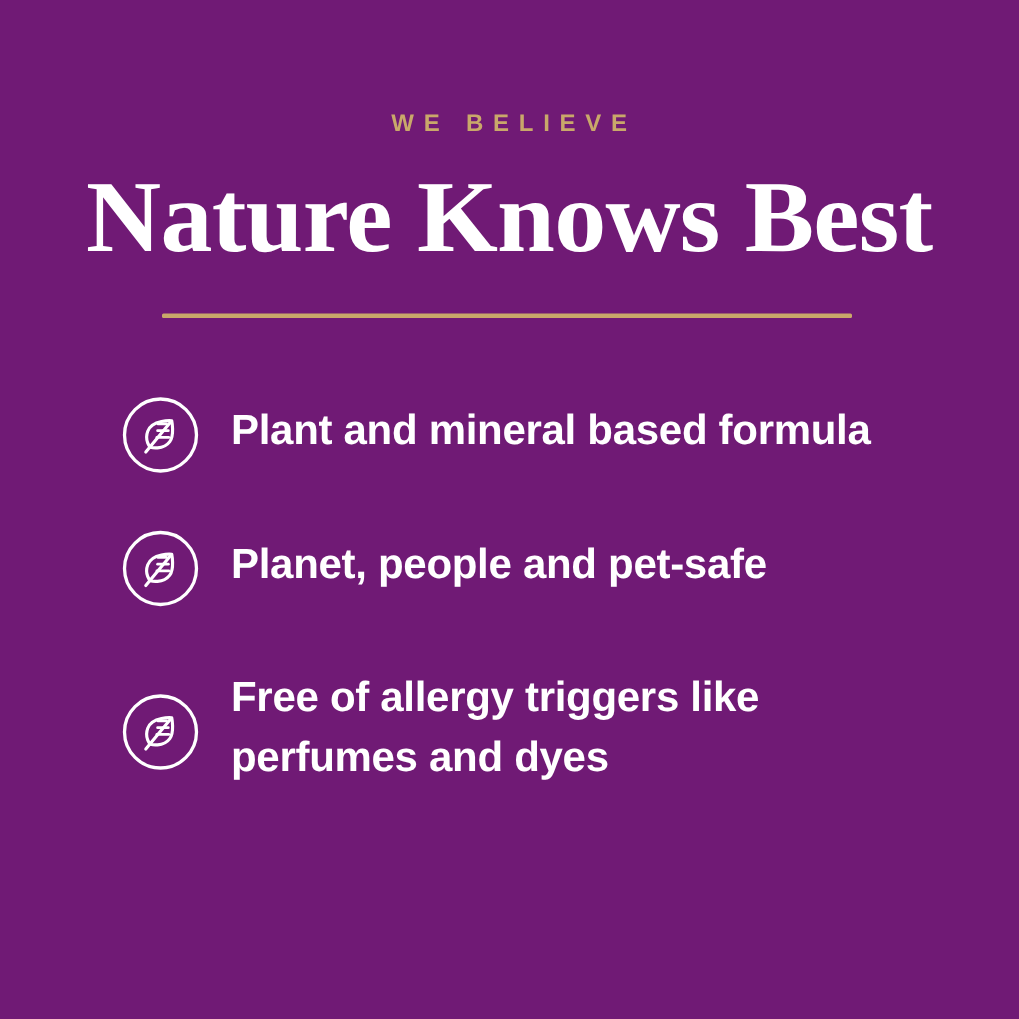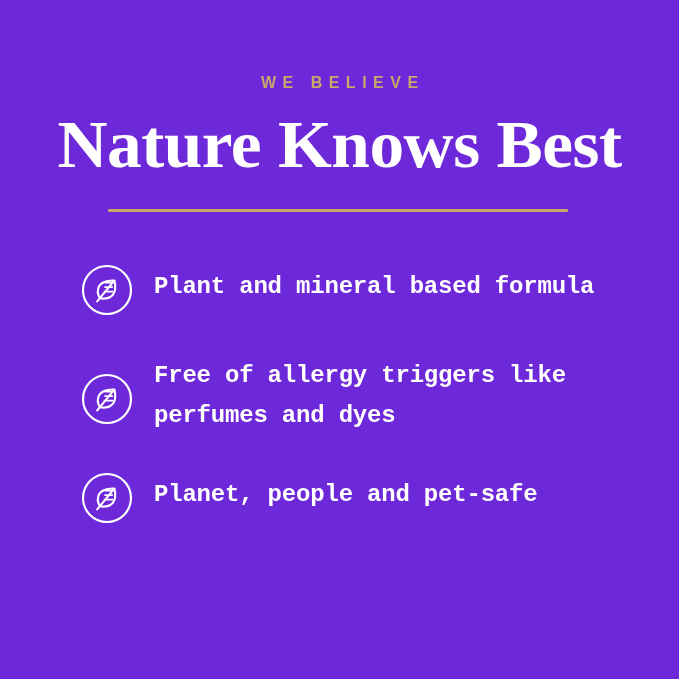--- a/index.html
+++ b/index.html
@@ -11,21 +11,21 @@
     height: 679px;
     overflow: hidden;
     font-family: "Liberation Sans", sans-serif;
     -webkit-font-smoothing: antialiased;
   }
 
   #poster {
     position: relative;
     width: 679px;
     height: 679px;
-    background: #6d28d9;
+    background: #701a75;
     box-sizing: border-box;
   }
 
   
   .header {
     position: absolute;
     top: 72px;
     left: 0;
     width: 679px;
     text-align: center;
@@ -87,23 +87,23 @@
     flex: 0 0 auto;
     width: 54px;
     height: 54px;
     margin-right: 20px;
     margin-top: 1px;
   }
   .bullet-icon svg { display: block; }
 
   .bullet-text {
     flex: 1 1 auto;
-    font-family: Liberation Mono, monospace;
+    font-family: Liberation Sans, sans-serif;
     font-weight: bold;
-    font-size: 24px;
+    font-size: 28px;
     line-height: 40px;
     color: #FFFFFF;
     padding-top: 5px;
     letter-spacing: -0.2px;
     white-space: pre-line;
   }
 
   
   .bullet-row.two-line .bullet-icon {
     margin-top: 21px;
@@ -132,45 +132,45 @@
           <path d="M34.5 17.5 C34.5 17.5 21.5 16.5 18.5 24.5 C16.1 30.9 20.2 35.2 20.2 35.2 C20.2 35.2 28.8 37.4 33.2 31.4 C36.4 27.0 34.5 17.5 34.5 17.5 Z" fill="none" stroke="#FFFFFF" stroke-width="2.1" stroke-linejoin="round"></path>
           <path d="M33.9 18.2 L17.2 38.4" fill="none" stroke="#FFFFFF" stroke-width="2.1" stroke-linecap="round"></path>
           <path d="M31.0 19.6 L25.3 19.6" fill="none" stroke="#FFFFFF" stroke-width="1.9" stroke-linecap="round"></path>
           <path d="M32.2 24.1 L25.1 24.1" fill="none" stroke="#FFFFFF" stroke-width="1.9" stroke-linecap="round"></path>
           <path d="M32.5 28.6 L24.6 28.6" fill="none" stroke="#FFFFFF" stroke-width="1.9" stroke-linecap="round"></path>
         </svg>
       </span>
       <span class="bullet-text">Plant and mineral based formula</span>
     </div>
 
+    <div class="bullet-row">
+      <span class="bullet-icon">
+        <svg width="54" height="54" viewBox="0 0 54 54" xmlns="http://www.w3.org/2000/svg">
+          <circle cx="27" cy="27" r="24" fill="none" stroke="#FFFFFF" stroke-width="2.2"></circle>
+          <path d="M34.5 17.5 C34.5 17.5 21.5 16.5 18.5 24.5 C16.1 30.9 20.2 35.2 20.2 35.2 C20.2 35.2 28.8 37.4 33.2 31.4 C36.4 27.0 34.5 17.5 34.5 17.5 Z" fill="none" stroke="#FFFFFF" stroke-width="2.1" stroke-linejoin="round"></path>
+          <path d="M33.9 18.2 L17.2 38.4" fill="none" stroke="#FFFFFF" stroke-width="2.1" stroke-linecap="round"></path>
+          <path d="M31.0 19.6 L25.3 19.6" fill="none" stroke="#FFFFFF" stroke-width="1.9" stroke-linecap="round"></path>
+          <path d="M32.2 24.1 L25.1 24.1" fill="none" stroke="#FFFFFF" stroke-width="1.9" stroke-linecap="round"></path>
+          <path d="M32.5 28.6 L24.6 28.6" fill="none" stroke="#FFFFFF" stroke-width="1.9" stroke-linecap="round"></path>
+        </svg>
+      </span>
+      <span class="bullet-text">Planet, people and pet-safe</span>
+    </div>
+
     <div class="bullet-row two-line">
       <span class="bullet-icon">
         <svg width="54" height="54" viewBox="0 0 54 54" xmlns="http://www.w3.org/2000/svg">
           <circle cx="27" cy="27" r="24" fill="none" stroke="#FFFFFF" stroke-width="2.2"></circle>
           <path d="M34.5 17.5 C34.5 17.5 21.5 16.5 18.5 24.5 C16.1 30.9 20.2 35.2 20.2 35.2 C20.2 35.2 28.8 37.4 33.2 31.4 C36.4 27.0 34.5 17.5 34.5 17.5 Z" fill="none" stroke="#FFFFFF" stroke-width="2.1" stroke-linejoin="round"></path>
           <path d="M33.9 18.2 L17.2 38.4" fill="none" stroke="#FFFFFF" stroke-width="2.1" stroke-linecap="round"></path>
           <path d="M31.0 19.6 L25.3 19.6" fill="none" stroke="#FFFFFF" stroke-width="1.9" stroke-linecap="round"></path>
           <path d="M32.2 24.1 L25.1 24.1" fill="none" stroke="#FFFFFF" stroke-width="1.9" stroke-linecap="round"></path>
           <path d="M32.5 28.6 L24.6 28.6" fill="none" stroke="#FFFFFF" stroke-width="1.9" stroke-linecap="round"></path>
         </svg>
       </span>
       <span class="bullet-text">Free of allergy triggers like
 perfumes and dyes</span>
     </div>
 
-    <div class="bullet-row">
-      <span class="bullet-icon">
-        <svg width="54" height="54" viewBox="0 0 54 54" xmlns="http://www.w3.org/2000/svg">
-          <circle cx="27" cy="27" r="24" fill="none" stroke="#FFFFFF" stroke-width="2.2"></circle>
-          <path d="M34.5 17.5 C34.5 17.5 21.5 16.5 18.5 24.5 C16.1 30.9 20.2 35.2 20.2 35.2 C20.2 35.2 28.8 37.4 33.2 31.4 C36.4 27.0 34.5 17.5 34.5 17.5 Z" fill="none" stroke="#FFFFFF" stroke-width="2.1" stroke-linejoin="round"></path>
-          <path d="M33.9 18.2 L17.2 38.4" fill="none" stroke="#FFFFFF" stroke-width="2.1" stroke-linecap="round"></path>
-          <path d="M31.0 19.6 L25.3 19.6" fill="none" stroke="#FFFFFF" stroke-width="1.9" stroke-linecap="round"></path>
-          <path d="M32.2 24.1 L25.1 24.1" fill="none" stroke="#FFFFFF" stroke-width="1.9" stroke-linecap="round"></path>
-          <path d="M32.5 28.6 L24.6 28.6" fill="none" stroke="#FFFFFF" stroke-width="1.9" stroke-linecap="round"></path>
-        </svg>
-      </span>
-      <span class="bullet-text">Planet, people and pet-safe</span>
-    </div>
-
 
   </div>
 
 </div>
 
 </body></html>

